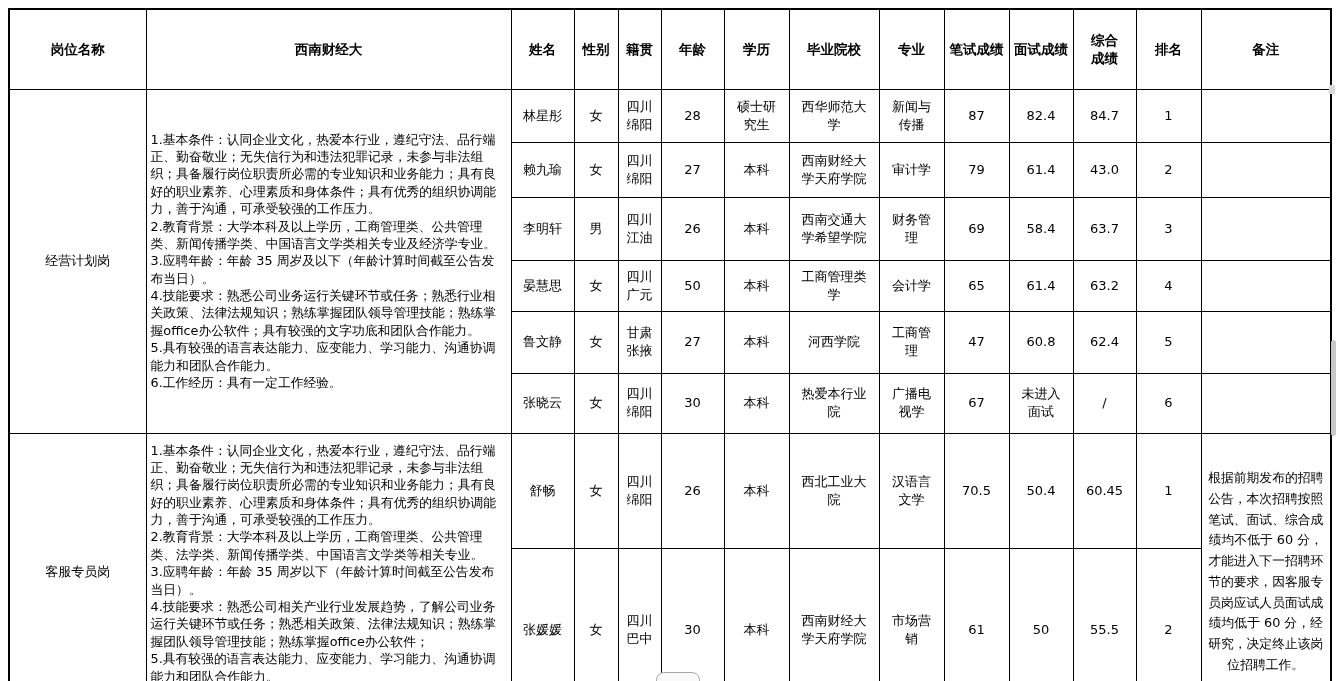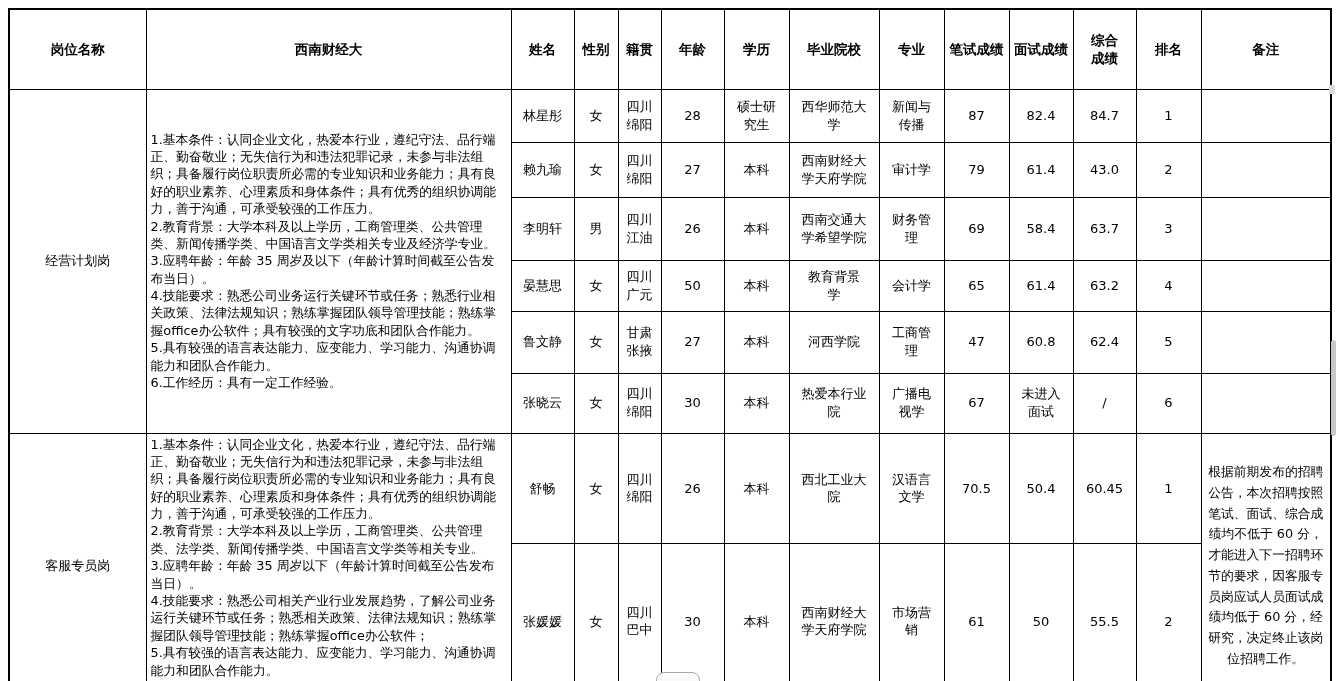--- a/index.html
+++ b/index.html
@@ -30,21 +30,21 @@
     word-break:break-all;
   }
   th{
     font-weight:bold;
     font-size:13.5px;
   }
   td.req{
     text-align:left;
     font-size:12.8px;
     line-height:1.36;
-    padding:2px 4px;
+    padding:8px 4px;
   }
   td.remark-long{
     font-size:12.8px;
     line-height:1.62;
     padding:2px 6px;
   }
   .v-scroll-top{
     position:absolute;right:1px;top:85px;width:6px;height:9px;
     background:#d9d9d9;
   }
@@ -156,21 +156,21 @@
       <td>3</td>
       <td></td>
     </tr>
     <tr style="height:51px">
       <td>晏慧思</td>
       <td>女</td>
       <td>四川
 广元</td>
       <td>50</td>
       <td>本科</td>
-      <td>教育背景
+      <td>工商管理类
 学</td>
       <td>会计学</td>
       <td>65</td>
       <td>61.4</td>
       <td>63.2</td>
       <td>4</td>
       <td></td>
     </tr>
     <tr style="height:62px">
       <td>鲁文静</td>

